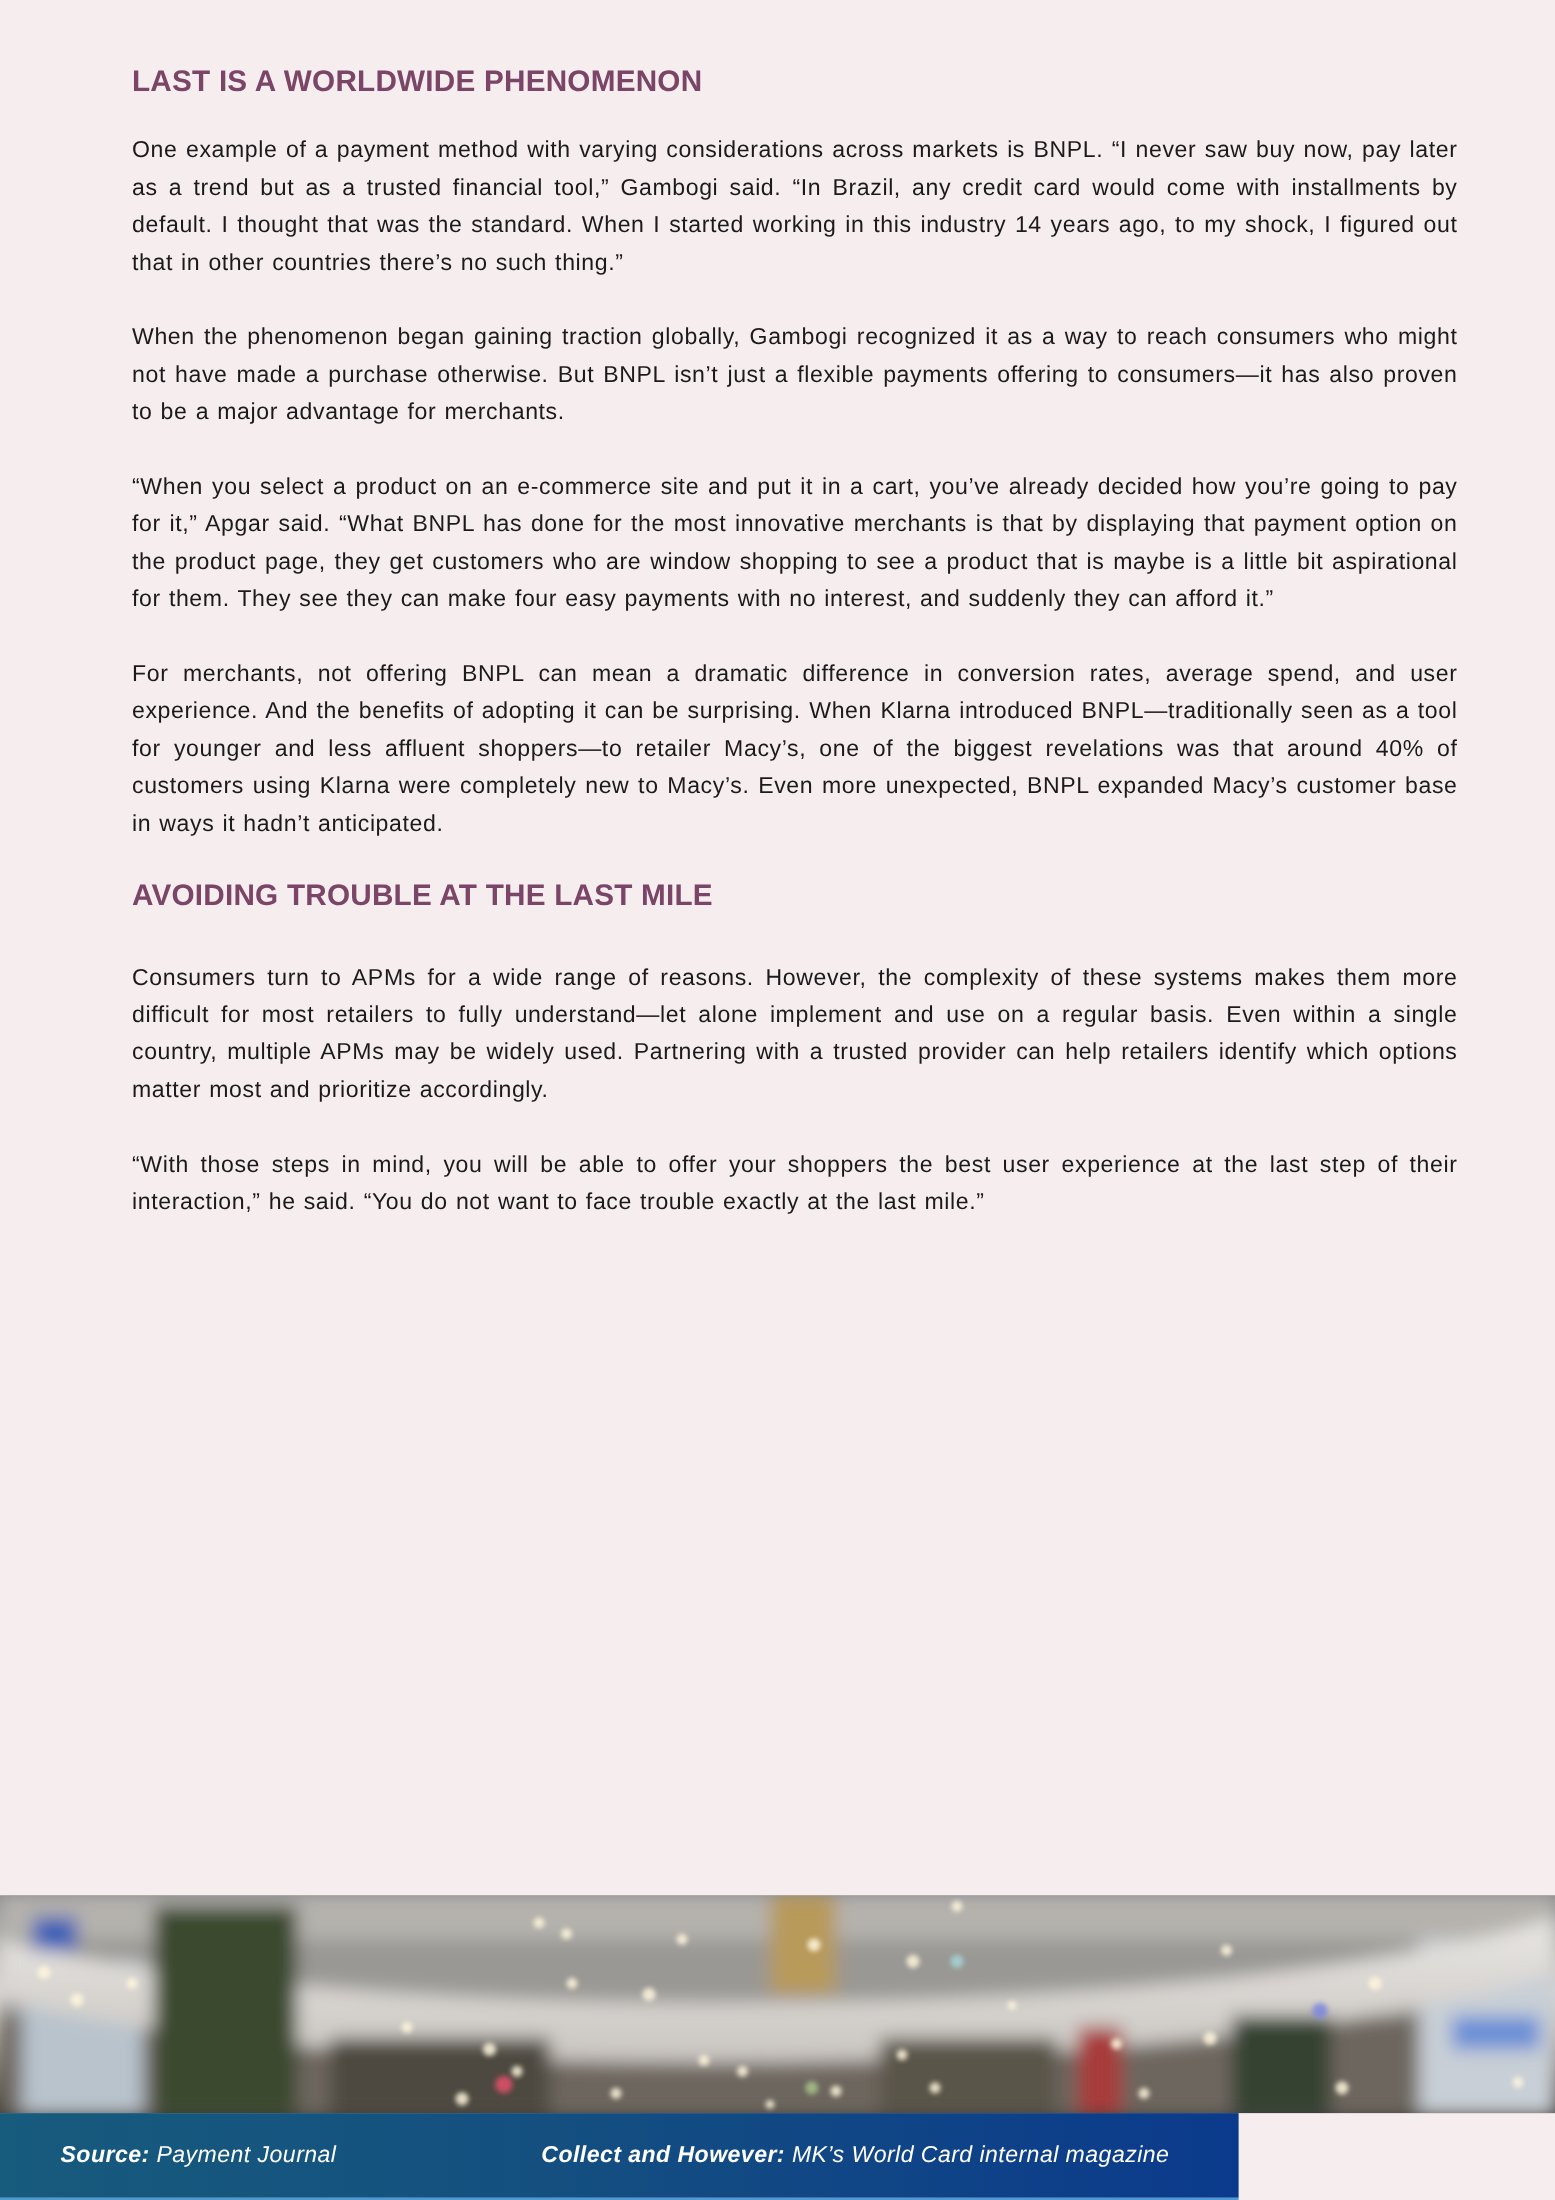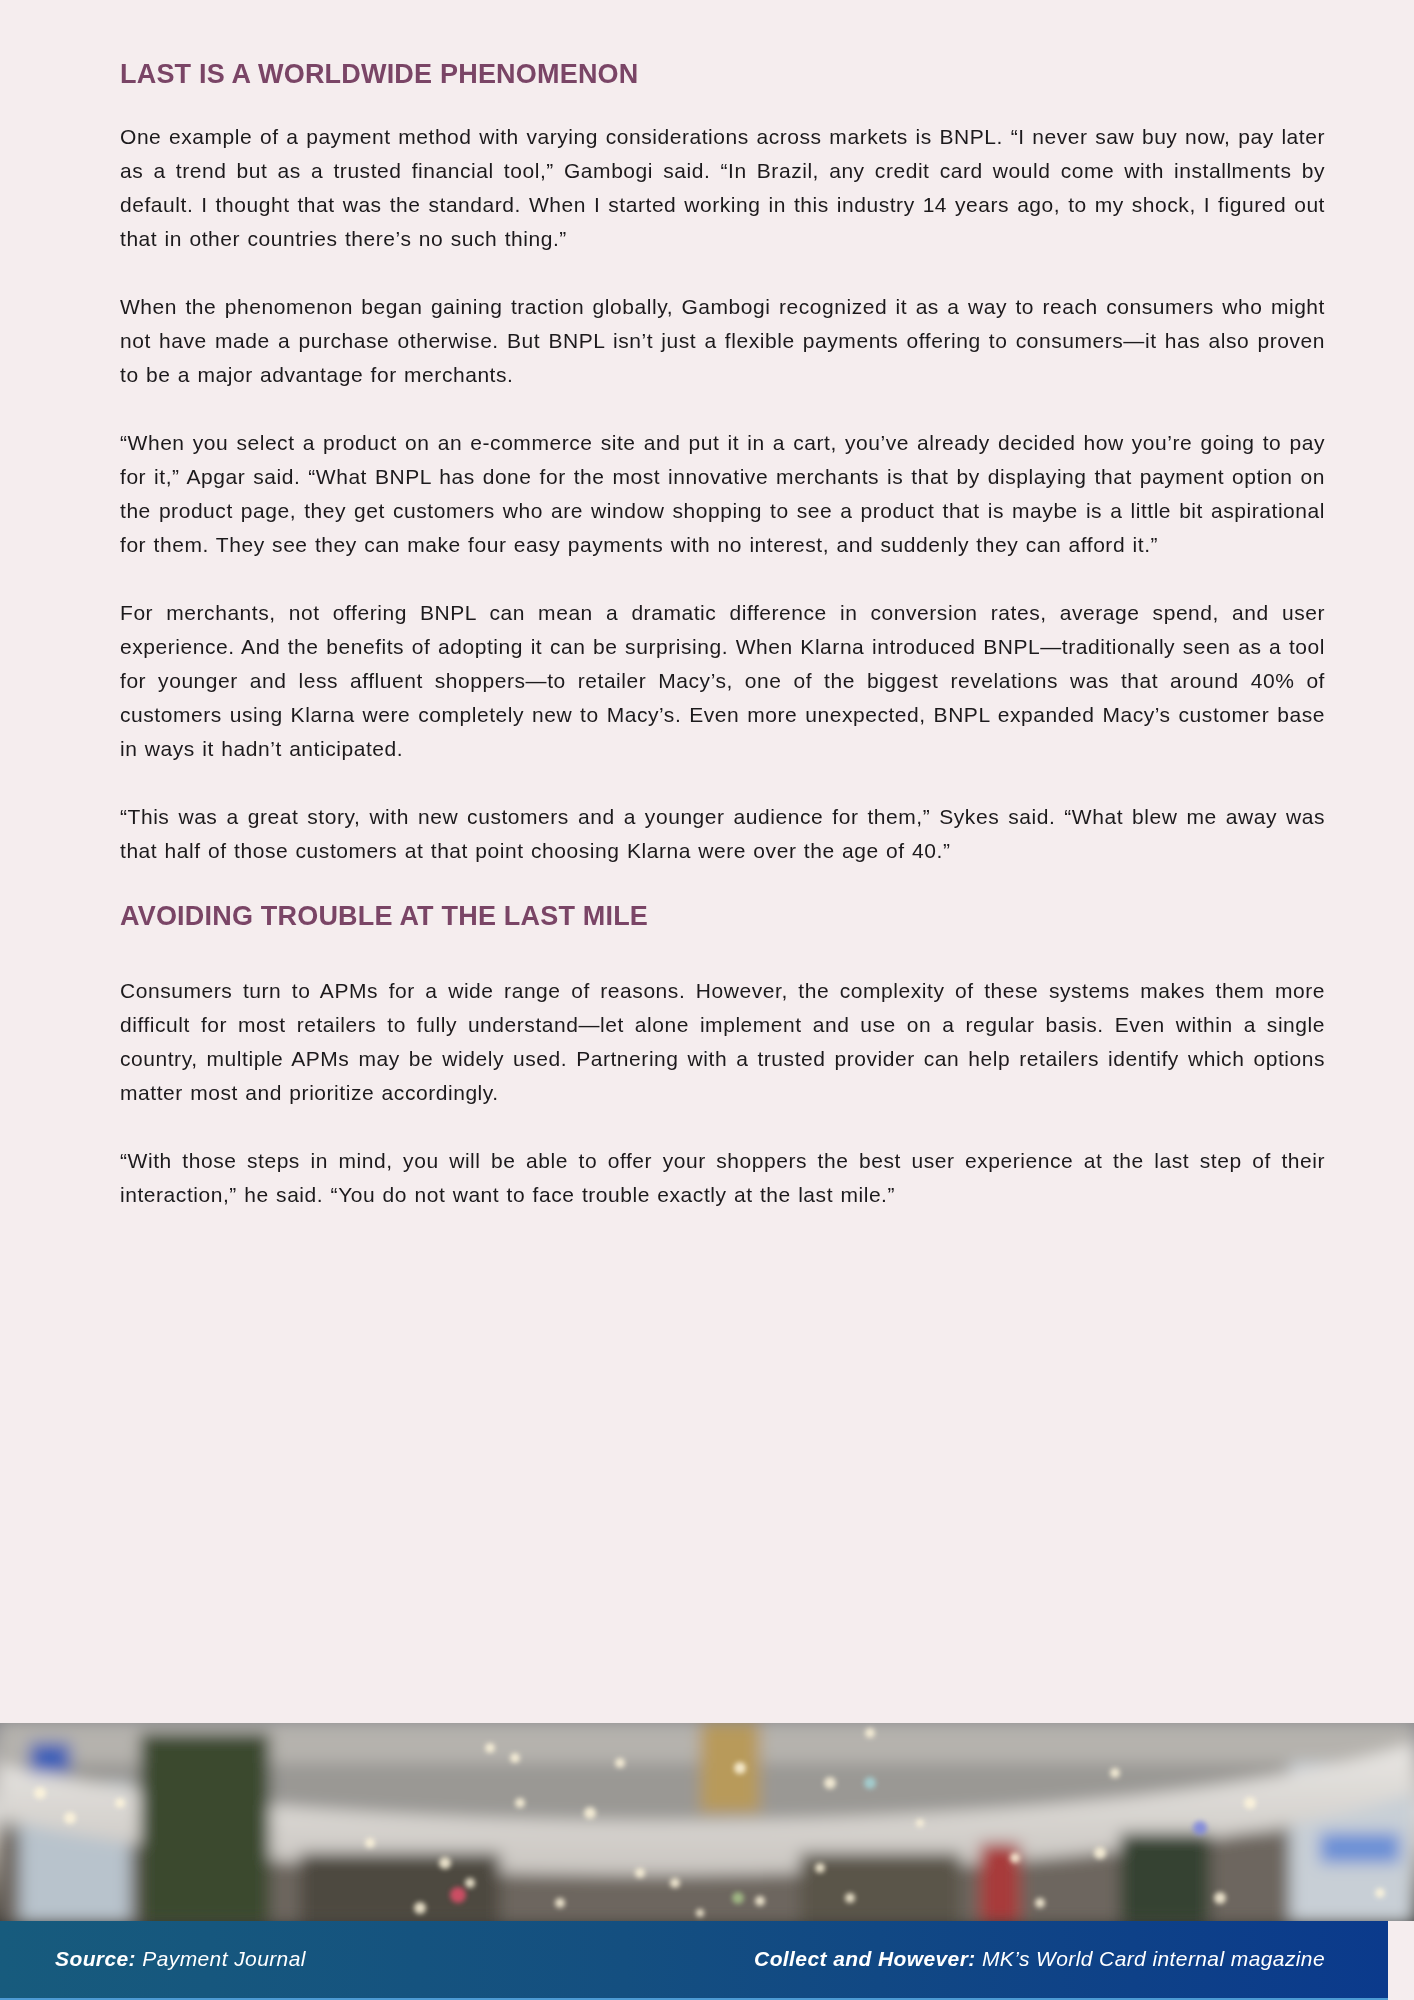--- a/index.html
+++ b/index.html
@@ -47,21 +47,21 @@
       position: absolute;
       left: 0; top: 1723px;
       width: 1414px; height: 198px;
       overflow: hidden;
       background: linear-gradient(180deg, #8a8a8e 0%, #b9b6b3 25%, #d8d6d3 45%, #c7c2bb 60%, #6f6a63 85%, #3f3d39 100%);
     }
     .photo svg { display: block; width: 100%; height: 100%; }
     .footer {
       position: absolute;
       left: 0; top: 1921px;
-      width: 1388px; height: 79px;
+      width: 1126px; height: 79px;
       background: linear-gradient(90deg, #175b7d 0%, #144f80 45%, #0b3a8c 100%);
       border-bottom: 2px solid #4d9bd4;
       color: #ffffff;
       font-size: 21px;
       letter-spacing: 0.4px;
     }
     .footer .left {
       position: absolute; left: 55px; top: 26px;
     }
     .footer .right {
@@ -74,21 +74,20 @@
 <body>
 
 <div class="content">
   <div class="h1-wrap">
     <h2>LAST IS A WORLDWIDE PHENOMENON</h2>
   </div>
   <p class="para">One example of a payment method with varying considerations across markets is BNPL. “I never saw buy now, pay later as a trend but as a trusted financial tool,” Gambogi said. “In Brazil, any credit card would come with installments by default. I thought that was the standard. When I started working in this industry 14 years ago, to my shock, I figured out that in other countries there’s no such thing.”</p>
   <p class="para">When the phenomenon began gaining traction globally, Gambogi recognized it as a way to reach consumers who might not have made a purchase otherwise. But BNPL isn’t just a flexible payments offering to consumers—it has also proven to be a major advantage for merchants.</p>
   <p class="para">“When you select a product on an e-commerce site and put it in a cart, you’ve already decided how you’re going to pay for it,” Apgar said. “What BNPL has done for the most innovative merchants is that by displaying that payment option on the product page, they get customers who are window shopping to see a product that is maybe is a little bit aspirational for them. They see they can make four easy payments with no interest, and suddenly they can afford it.”</p>
   <p class="para">For merchants, not offering BNPL can mean a dramatic difference in conversion rates, average spend, and user experience. And the benefits of adopting it can be surprising. When Klarna introduced BNPL—traditionally seen as a tool for younger and less affluent shoppers—to retailer Macy’s, one of the biggest revelations was that around 40% of customers using Klarna were completely new to Macy’s. Even more unexpected, BNPL expanded Macy’s customer base in ways it hadn’t anticipated.</p>
-  <p class="para">“This was a great story, with new customers and a younger audience for them,” Sykes said. “What blew me away was that half of those customers at that point choosing Klarna were over the age of 40.”</p>
 
   <div class="h2-wrap">
     <h2>AVOIDING TROUBLE AT THE LAST MILE</h2>
   </div>
   <p class="para">Consumers turn to APMs for a wide range of reasons. However, the complexity of these systems makes them more difficult for most retailers to fully understand—let alone implement and use on a regular basis. Even within a single country, multiple APMs may be widely used. Partnering with a trusted provider can help retailers identify which options matter most and prioritize accordingly.</p>
   <p class="para">“With those steps in mind, you will be able to offer your shoppers the best user experience at the last step of their interaction,” he said. “You do not want to face trouble exactly at the last mile.”</p>
 
 </div>
 
 <div class="photo" aria-label="blurred shopping mall interior with bokeh lights">

